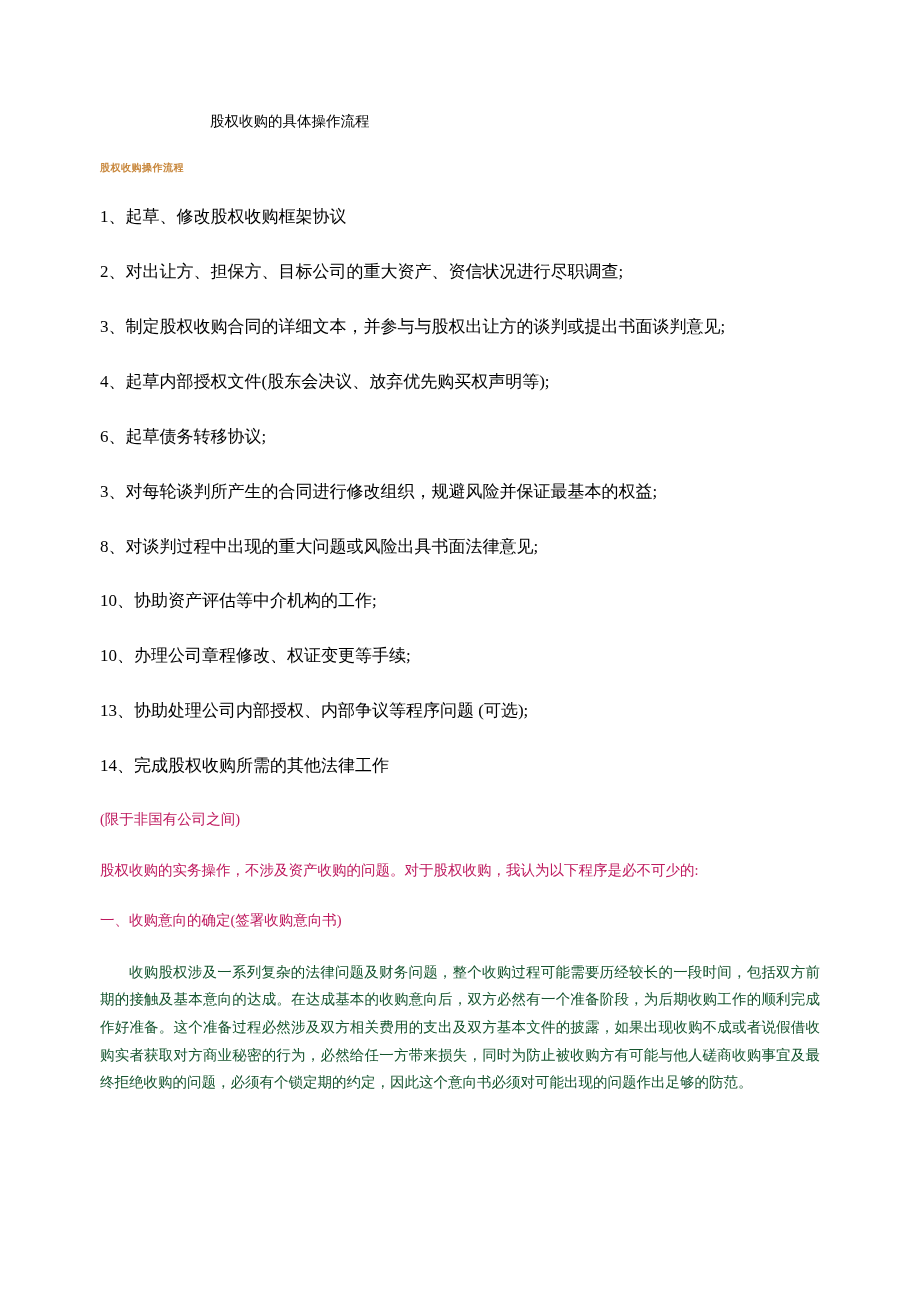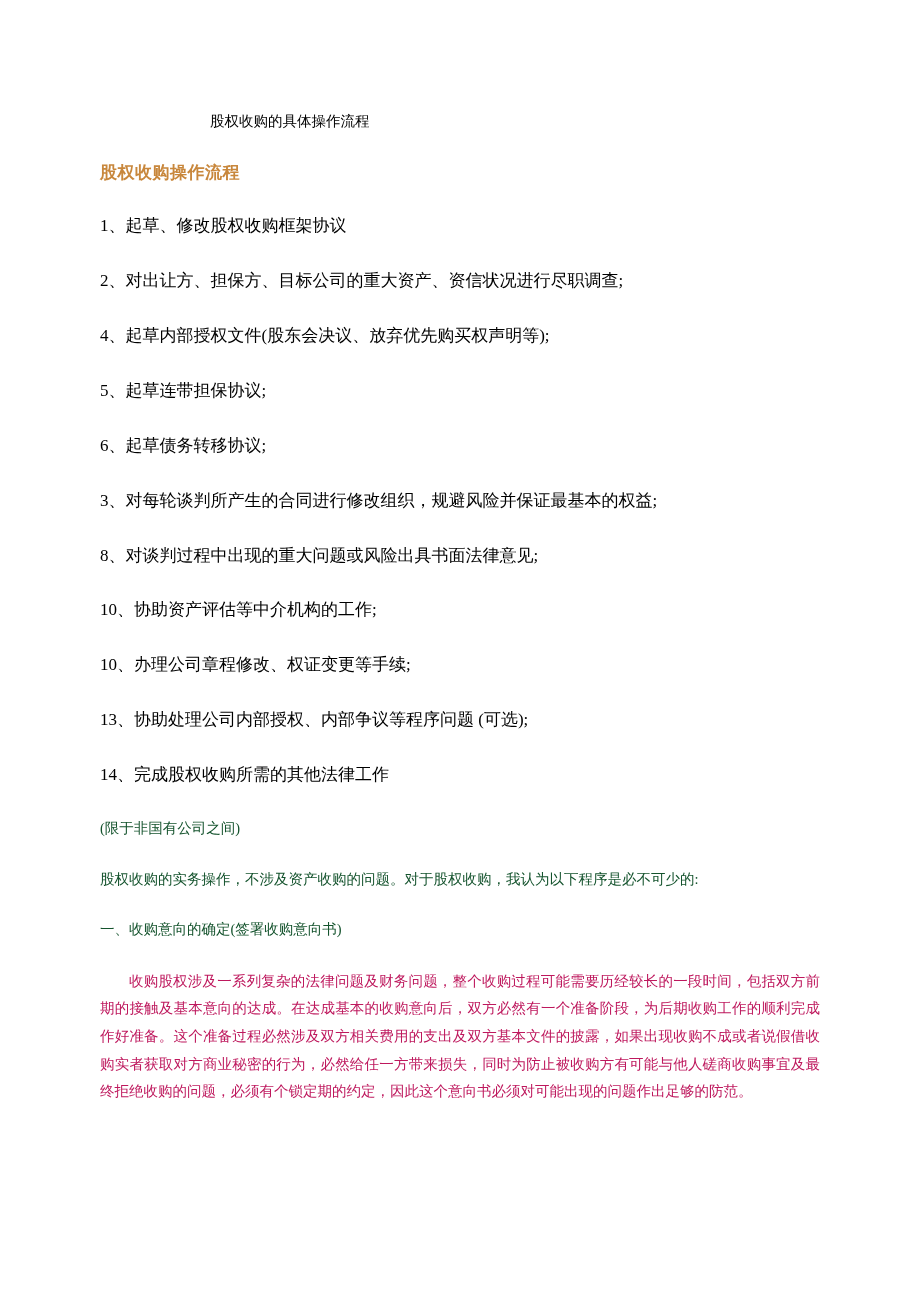--- a/index.html
+++ b/index.html
@@ -21,61 +21,61 @@
     position: relative;
   }
   .doc-title {
     font-size: 14.5px;
     line-height: 1.6;
     color: #000000;
     margin: 0 0 28px 110px;
     font-family: "Liberation Serif", "DejaVu Serif", serif;
   }
   .section-heading {
-    font-size: 17px;
+    font-size: 10px;
     font-weight: bold;
     color: #c8873c;
     margin: 0 0 28px 0;
     font-family: "Liberation Sans", sans-serif;
     letter-spacing: 0.5px;
   }
   .list-item {
     font-size: 17px;
     line-height: 1.7;
     margin: 0 0 26px 0;
     color: #000000;
   }
   .note-line {
     font-size: 14.5px;
     line-height: 1.7;
     margin: 0 0 26px 0;
-    color: #14532d;
+    color: #be185d;
   }
   .para {
     font-size: 14.5px;
     line-height: 1.9;
     margin: 0 0 26px 0;
-    color: #be185d;
+    color: #14532d;
     text-align: justify;
     text-indent: 2em;
   }
 </style>
 </head>
 <body>
 
 <div class="page">
 
   <div class="doc-title">股权收购的具体操作流程</div>
 
   <div class="section-heading">股权收购操作流程</div>
 
   <div class="list-item">1、起草、修改股权收购框架协议</div>
   <div class="list-item">2、对出让方、担保方、目标公司的重大资产、资信状况进行尽职调查;</div>
+  <div class="list-item">3、制定股权收购合同的详细文本，并参与与股权出让方的谈判或提出书面谈判意见;</div>
   <div class="list-item">4、起草内部授权文件(股东会决议、放弃优先购买权声明等);</div>
-  <div class="list-item">5、起草连带担保协议;</div>
   <div class="list-item">6、起草债务转移协议;</div>
   <div class="list-item">3、对每轮谈判所产生的合同进行修改组织，规避风险并保证最基本的权益;</div>
   <div class="list-item">8、对谈判过程中出现的重大问题或风险出具书面法律意见;</div>
   <div class="list-item">10、协助资产评估等中介机构的工作;</div>
   <div class="list-item">10、办理公司章程修改、权证变更等手续;</div>
   <div class="list-item">13、协助处理公司内部授权、内部争议等程序问题 (可选);</div>
   <div class="list-item">14、完成股权收购所需的其他法律工作</div>
 
   <div class="note-line">(限于非国有公司之间)</div>
 

